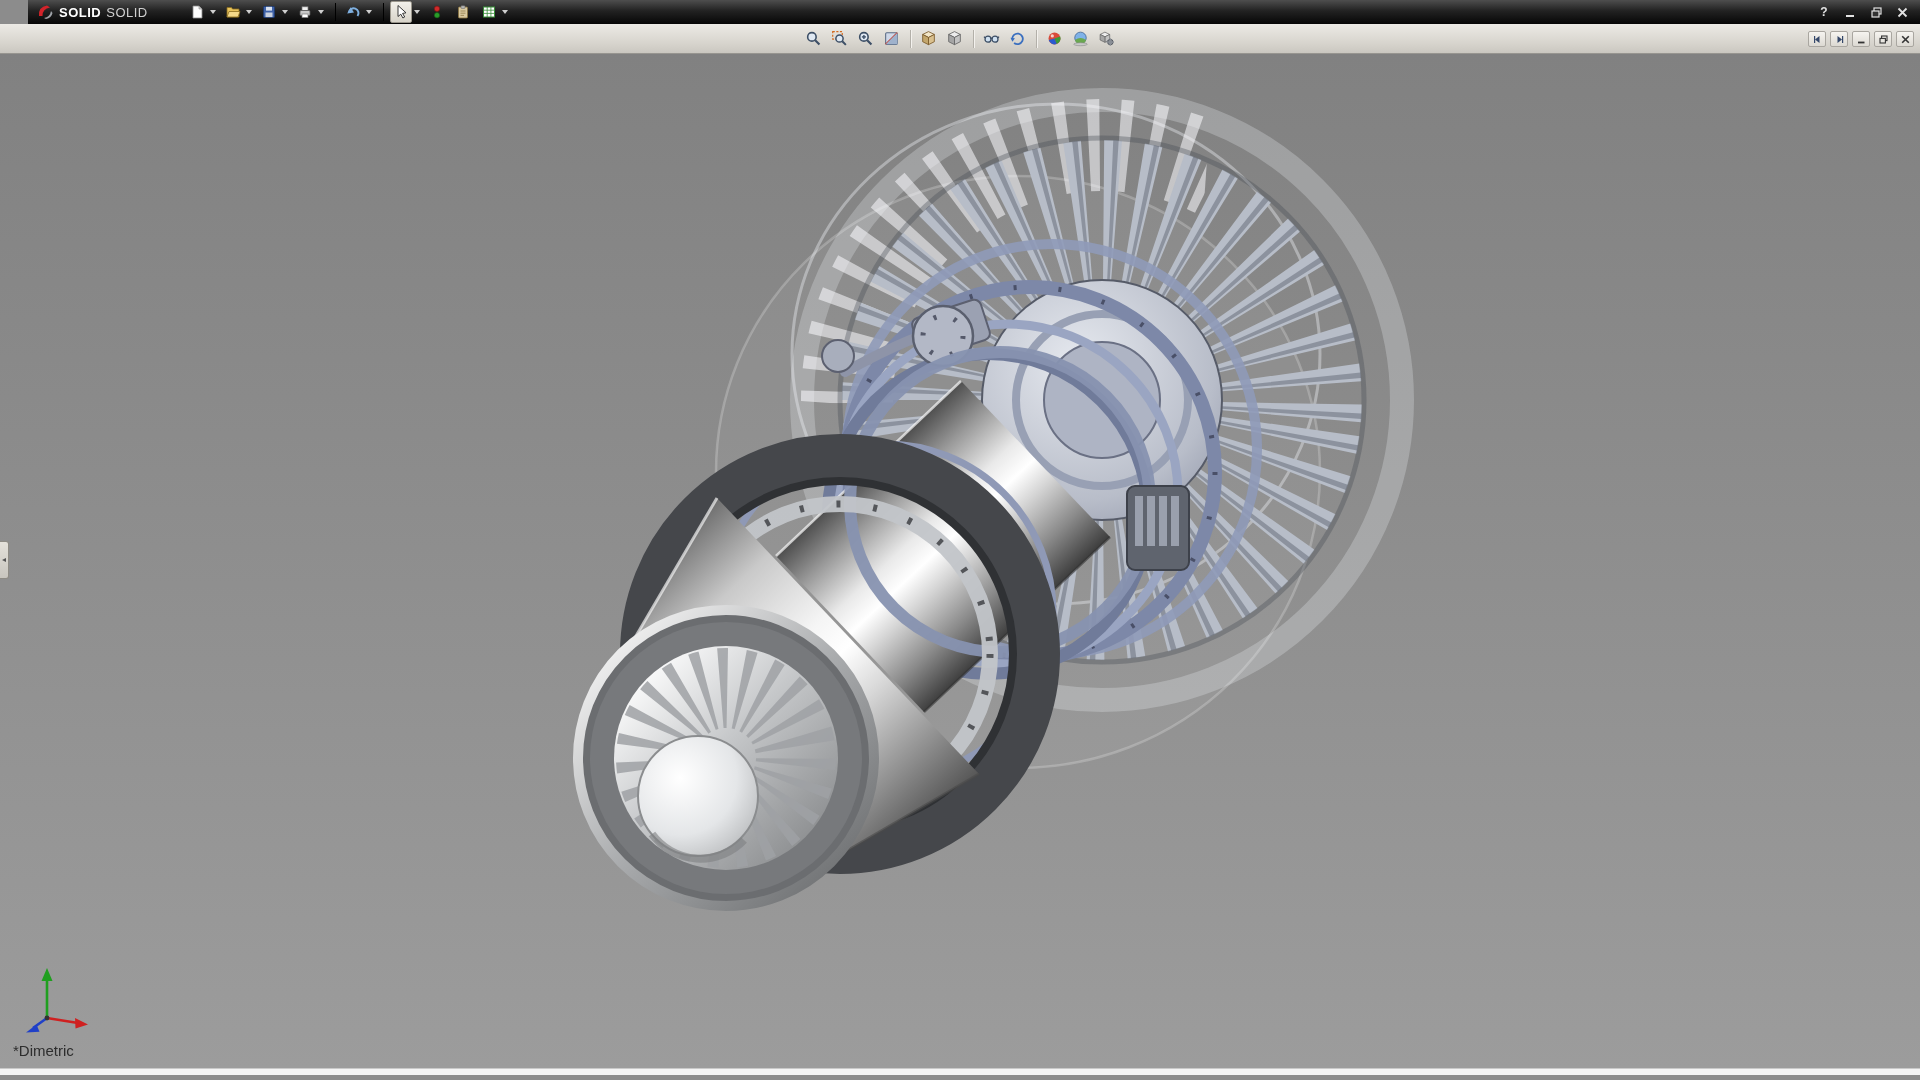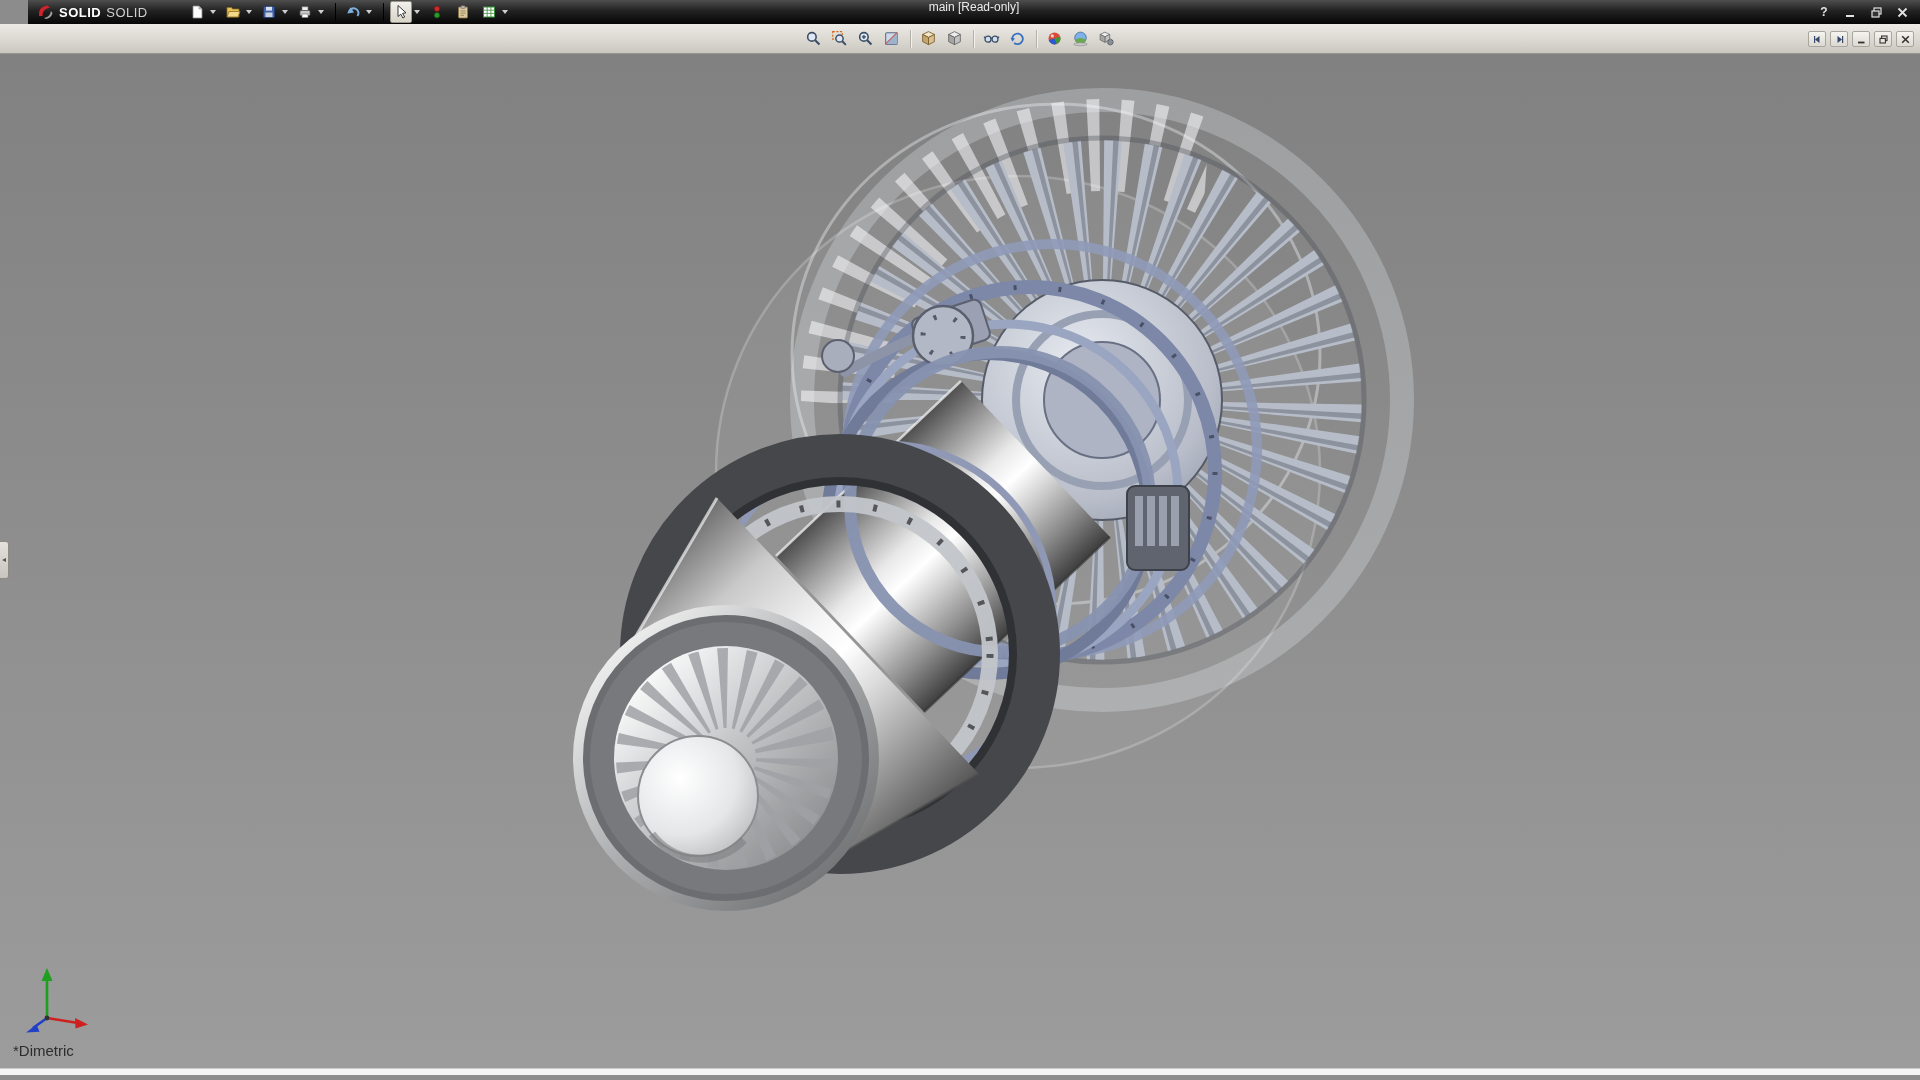--- a/index.html
+++ b/index.html
@@ -150,21 +150,20 @@
             <line x1="2.5" y1="6.2" x2="13.5" y2="6.2" stroke="#3a8f3a" stroke-width=".8"></line>
             <line x1="2.5" y1="9.4" x2="13.5" y2="9.4" stroke="#3a8f3a" stroke-width=".8"></line>
             <line x1="6.2" y1="3" x2="6.2" y2="13" stroke="#3a8f3a" stroke-width=".8"></line>
             <line x1="9.9" y1="3" x2="9.9" y2="13" stroke="#3a8f3a" stroke-width=".8"></line>
           </svg>
       </span>
       <span class="caret"></span>
     </div>
   </div>
 
-  <div class="title-text">main [Read-only]</div>
 
   <div class="titlebar-controls">
     <span class="wbtn" style="font-weight:bold;">?</span>
     <span class="wbtn">
       <svg width="11" height="11" viewBox="0 0 11 11">
           <line x1="1" y1="9" x2="9" y2="9" stroke="#e2e2e2" stroke-width="2"></line>
         </svg>
     </span>
     <span class="wbtn">
       <svg width="11" height="11" viewBox="0 0 11 11">

